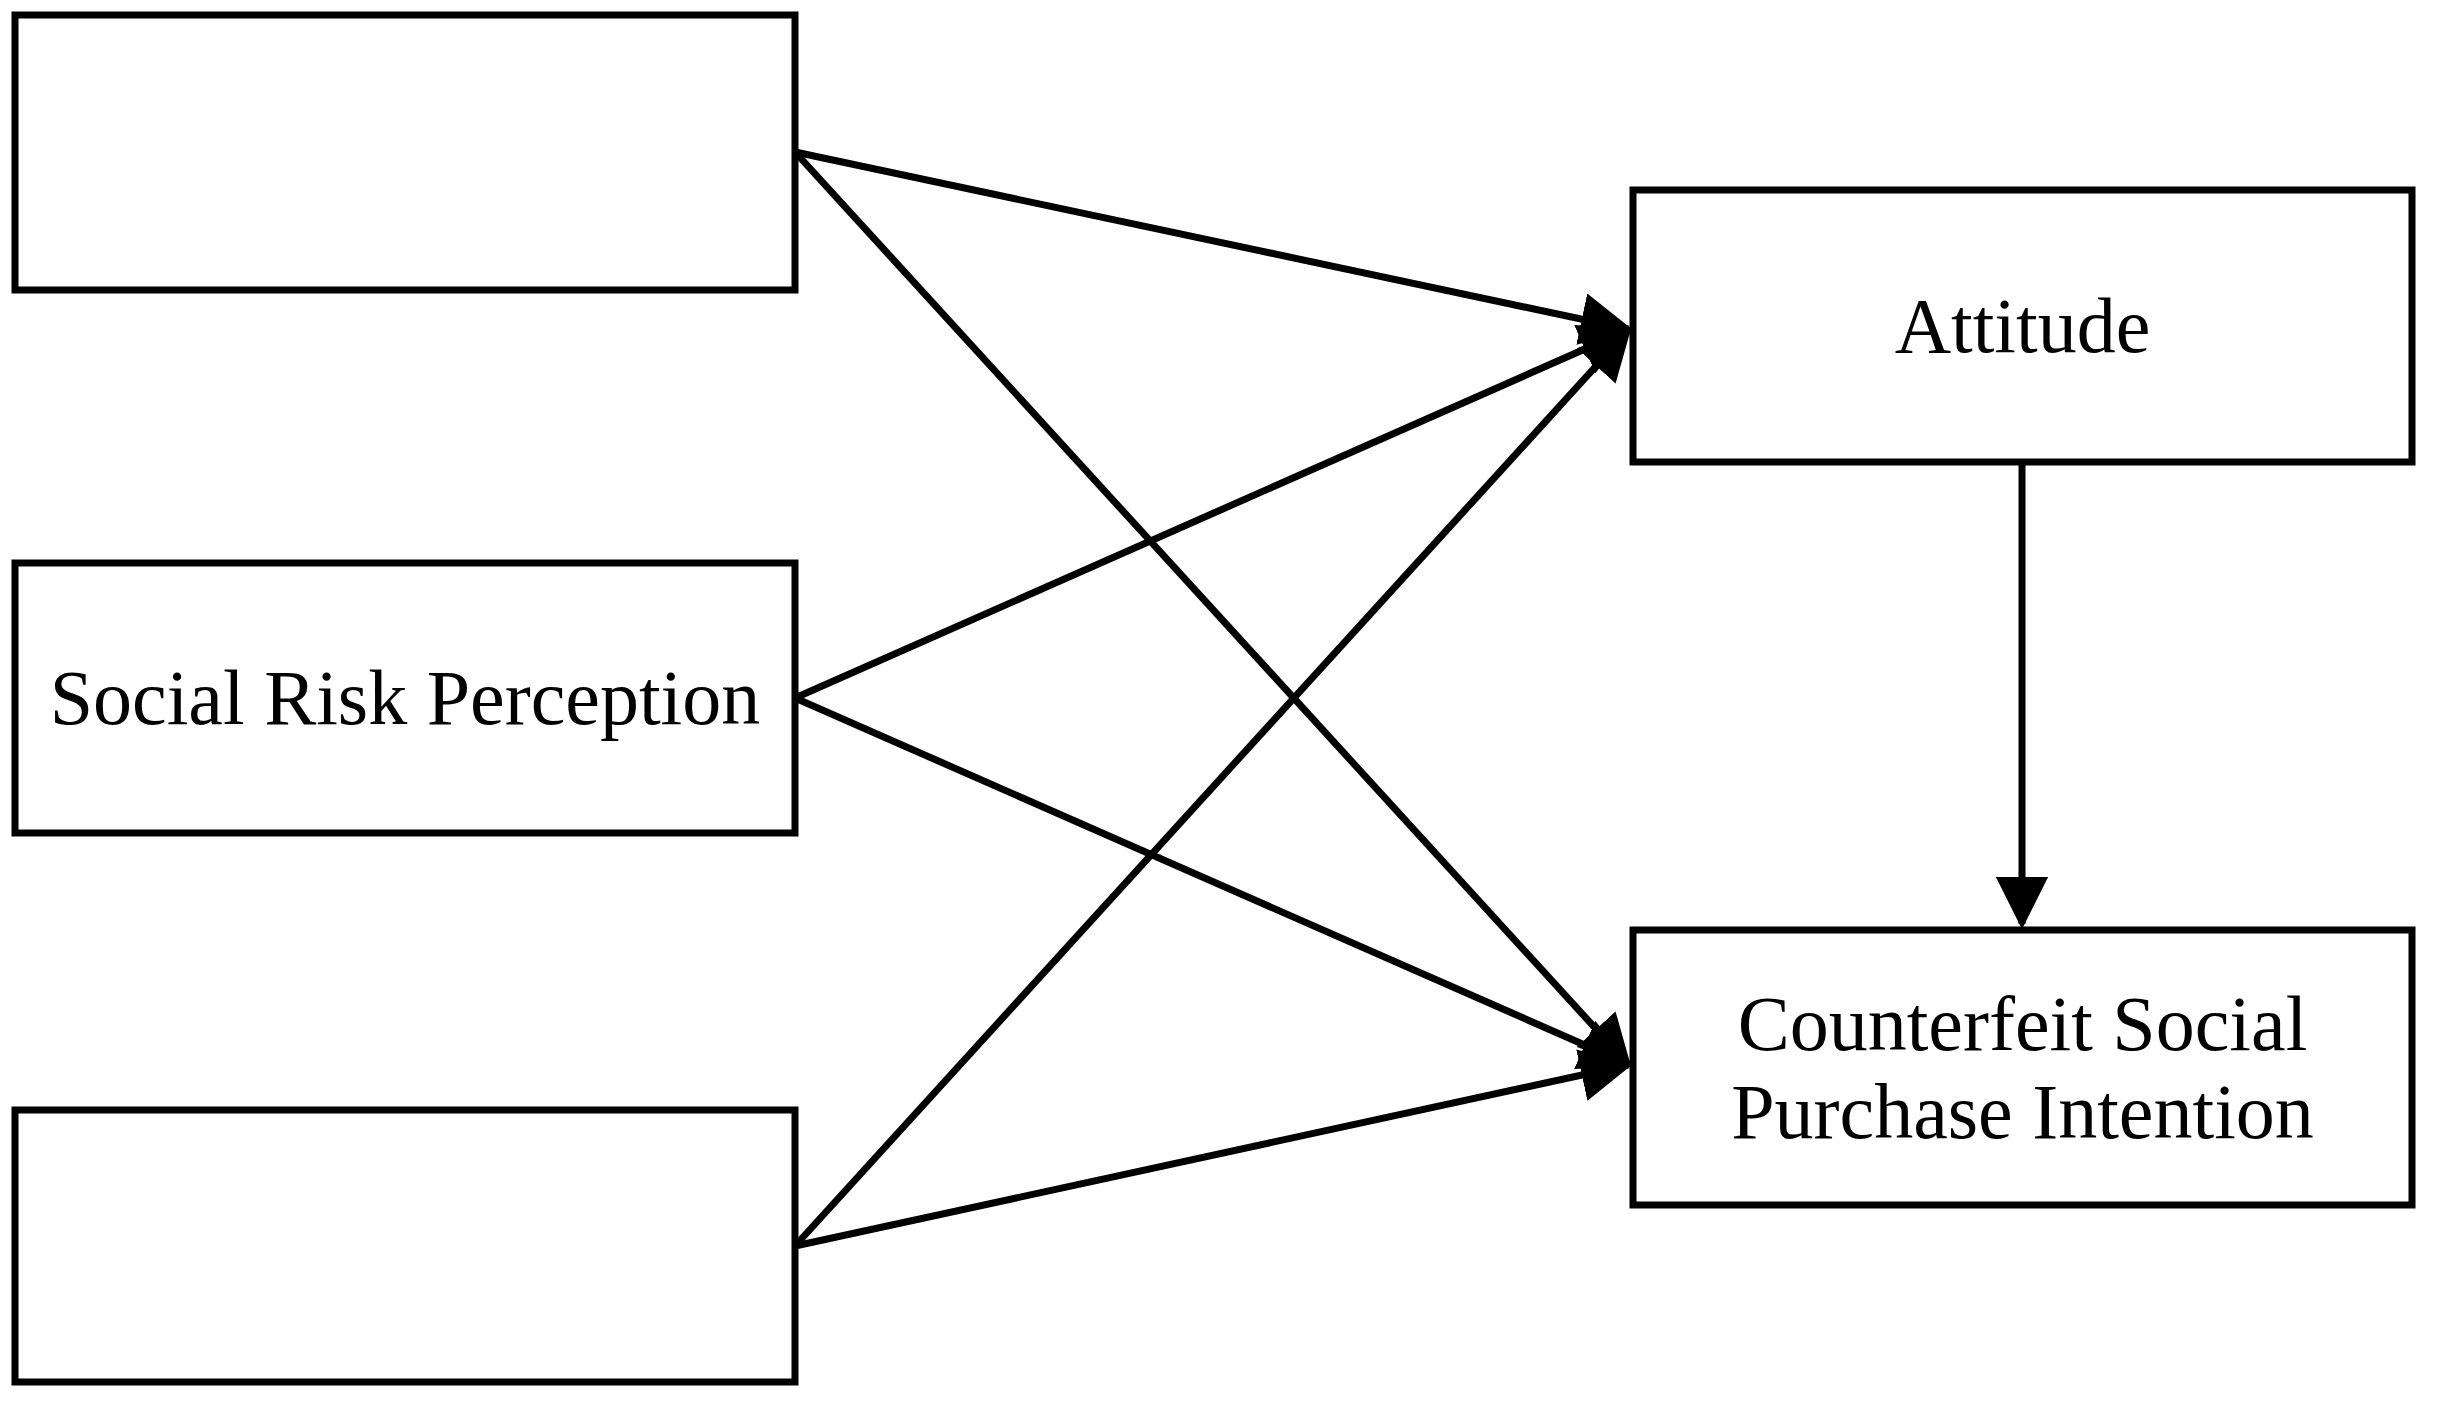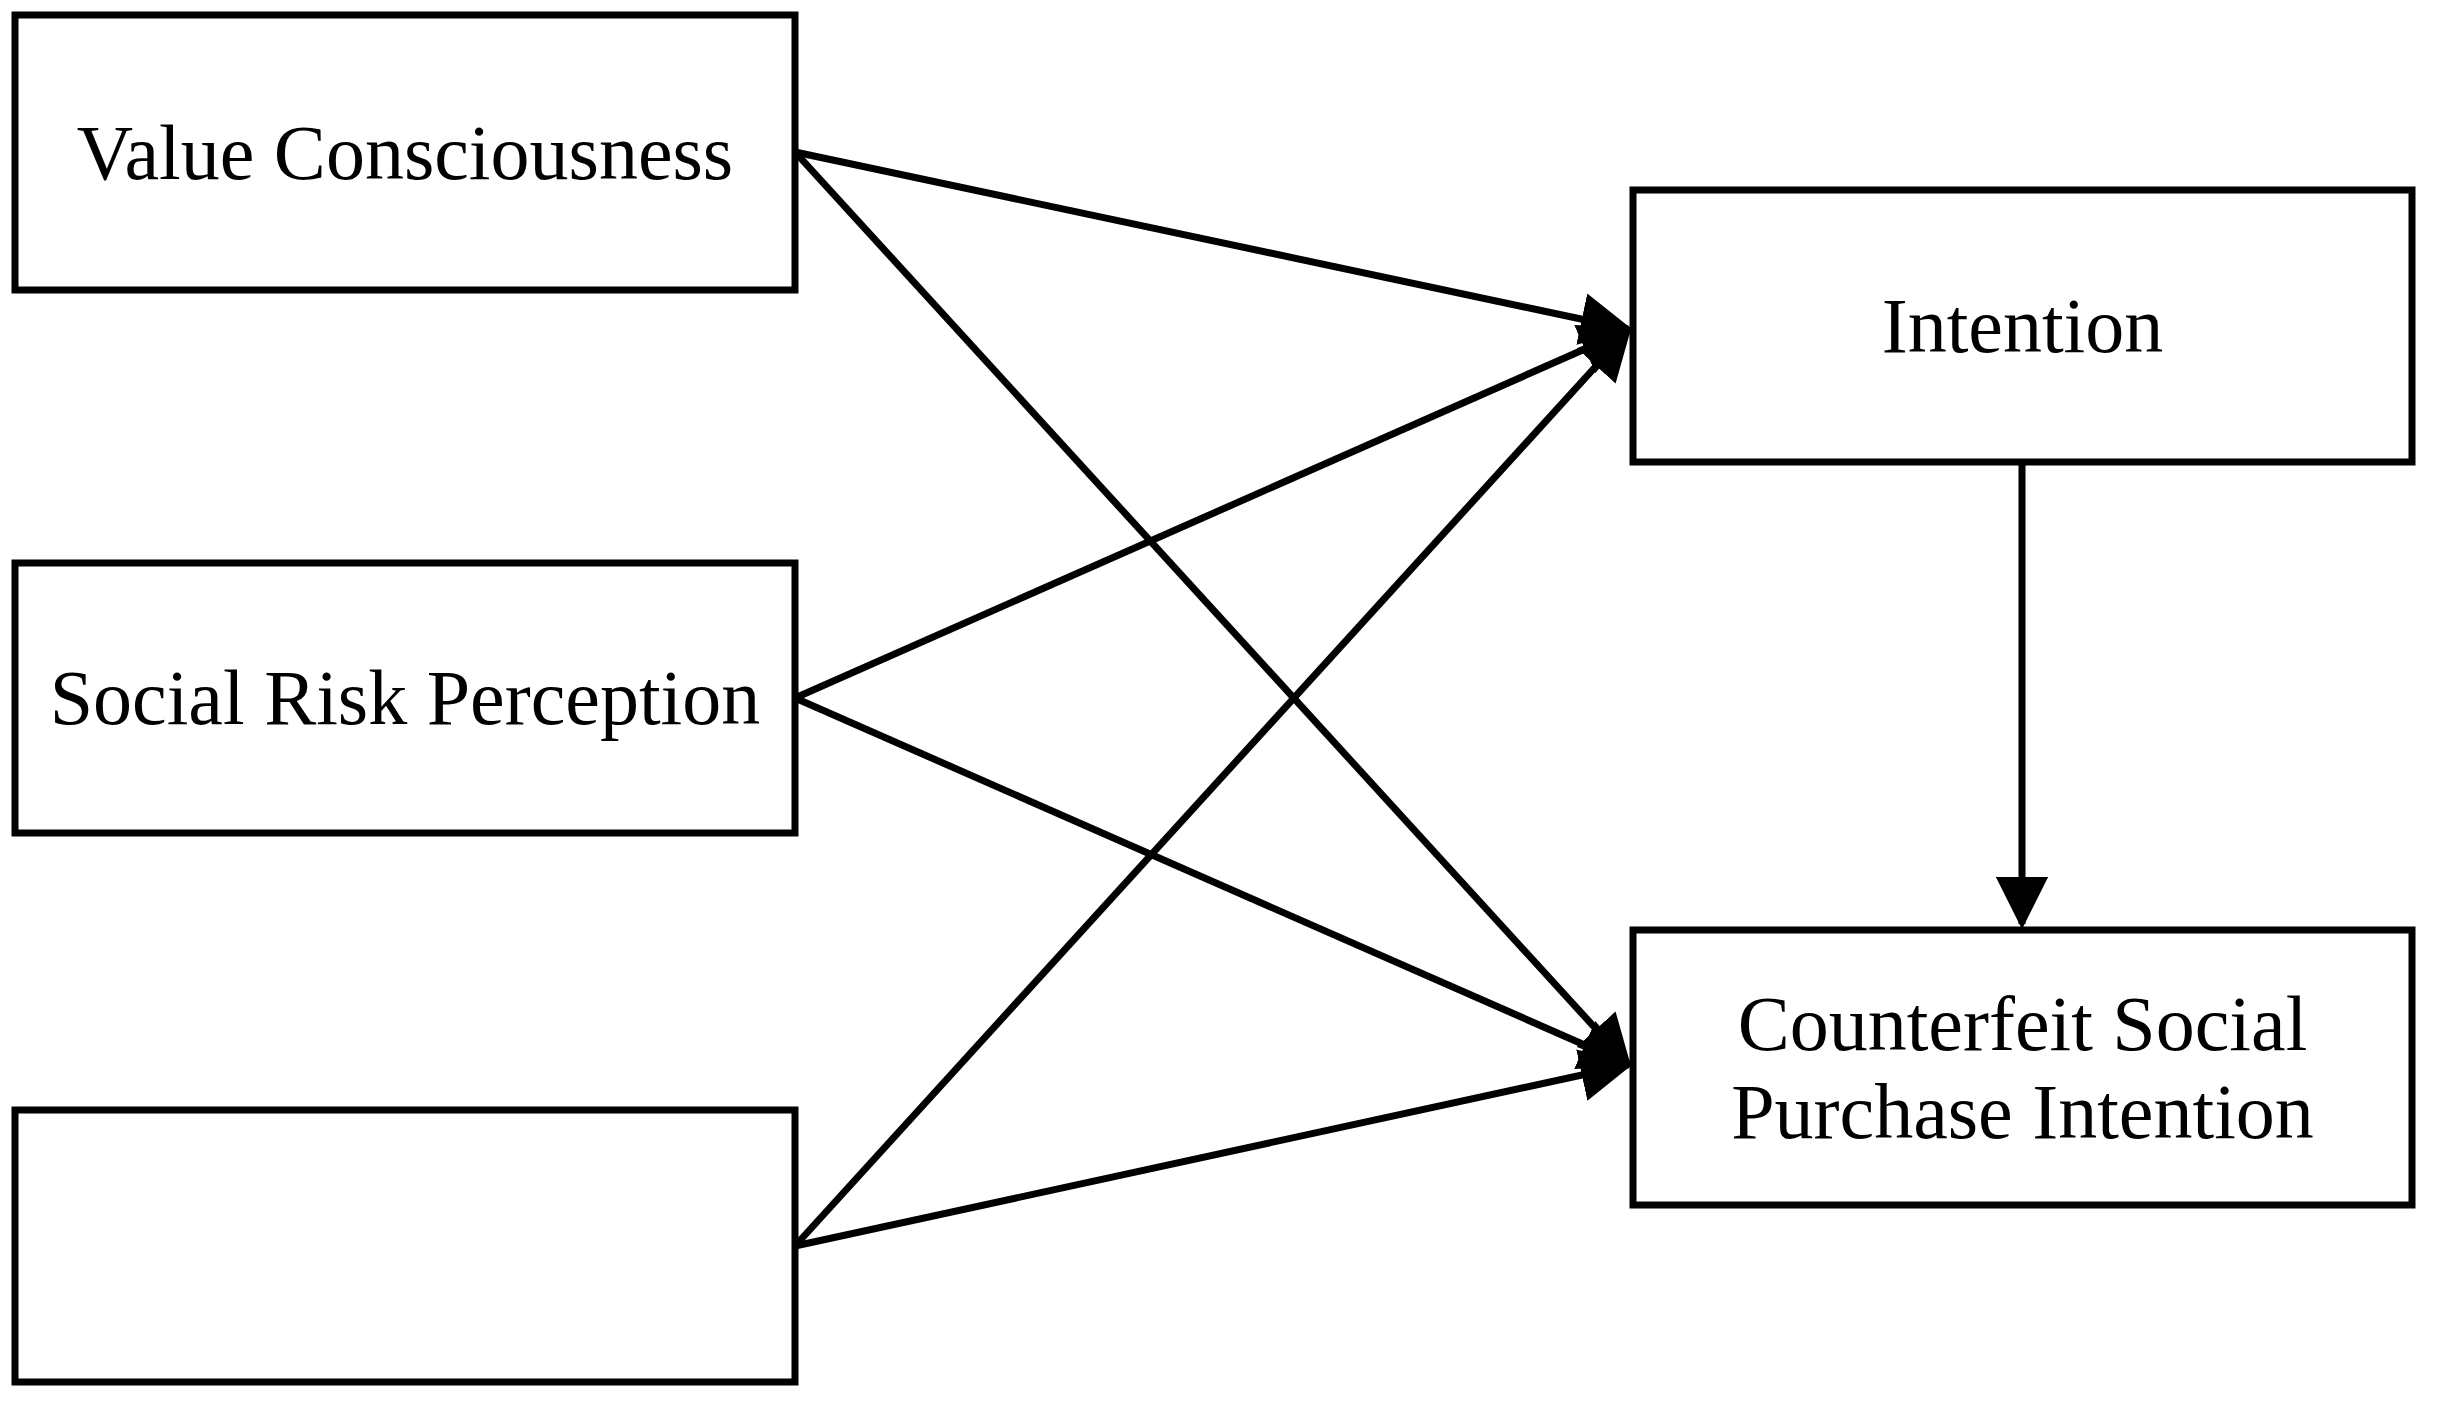--- a/index.html
+++ b/index.html
@@ -60,22 +60,21 @@
 
     <line x1="795" y1="152" x2="1628" y2="329" stroke="#000000" stroke-width="7" marker-end="url(#arrow)"></line>
     <line x1="795" y1="152" x2="1628" y2="1064" stroke="#000000" stroke-width="7" marker-end="url(#arrow)"></line>
     <line x1="795" y1="698" x2="1628" y2="330" stroke="#000000" stroke-width="7" marker-end="url(#arrow)"></line>
     <line x1="795" y1="698" x2="1628" y2="1064" stroke="#000000" stroke-width="7" marker-end="url(#arrow)"></line>
     <line x1="795" y1="1246" x2="1628" y2="331" stroke="#000000" stroke-width="7" marker-end="url(#arrow)"></line>
     <line x1="795" y1="1246" x2="1628" y2="1065" stroke="#000000" stroke-width="7" marker-end="url(#arrow)"></line>
     <line x1="2022" y1="462" x2="2022" y2="924" stroke="#000000" stroke-width="7" marker-end="url(#arrow)"></line>
   </svg>
 
-  <div class="node-label lbl-vc">Value Consciousness</div>
 
   <div class="node-label lbl-srp">Social Risk Perception</div>
 
 
-  <div class="node-label lbl-att">Intention</div>
+  <div class="node-label lbl-att">Attitude</div>
 
   <div class="node-label lbl-clpi">Counterfeit Social Purchase Intention</div>
 
 </div>
 
 </body></html>

